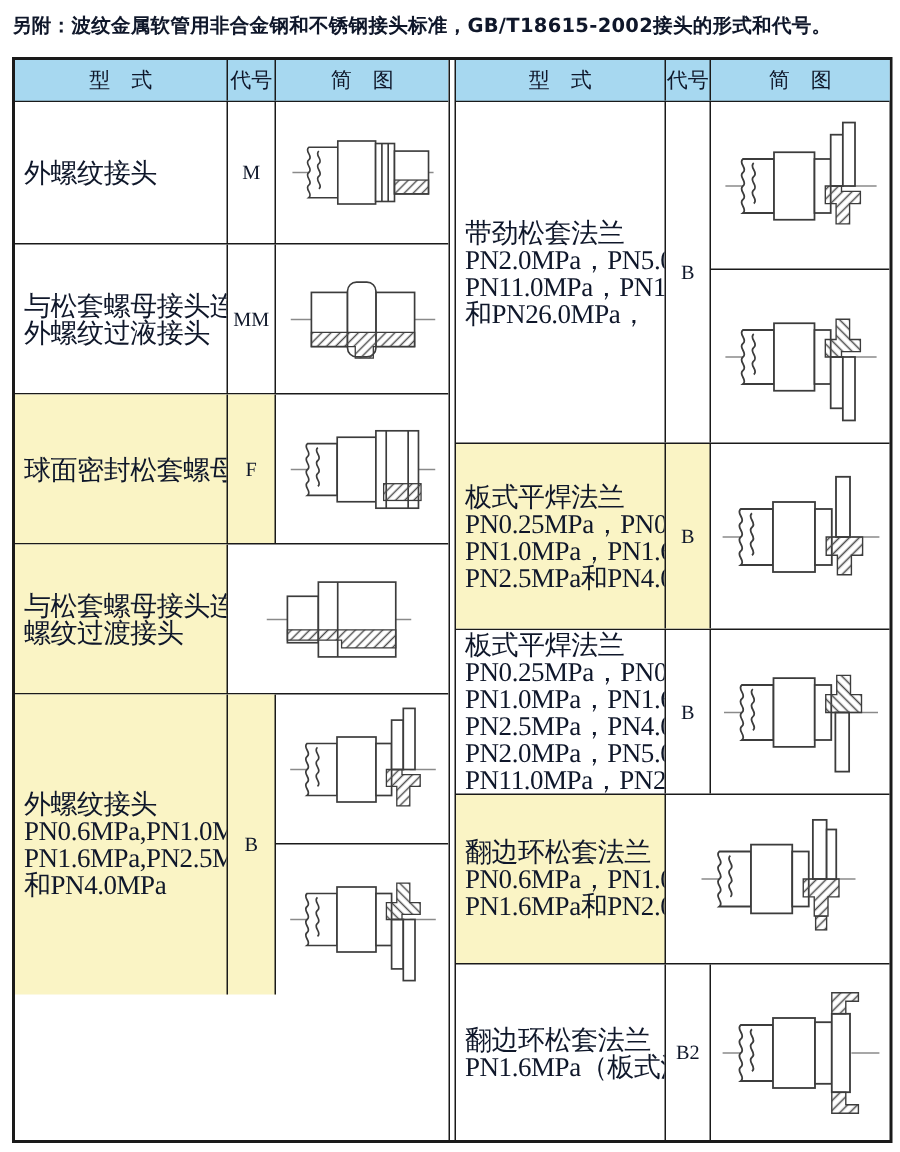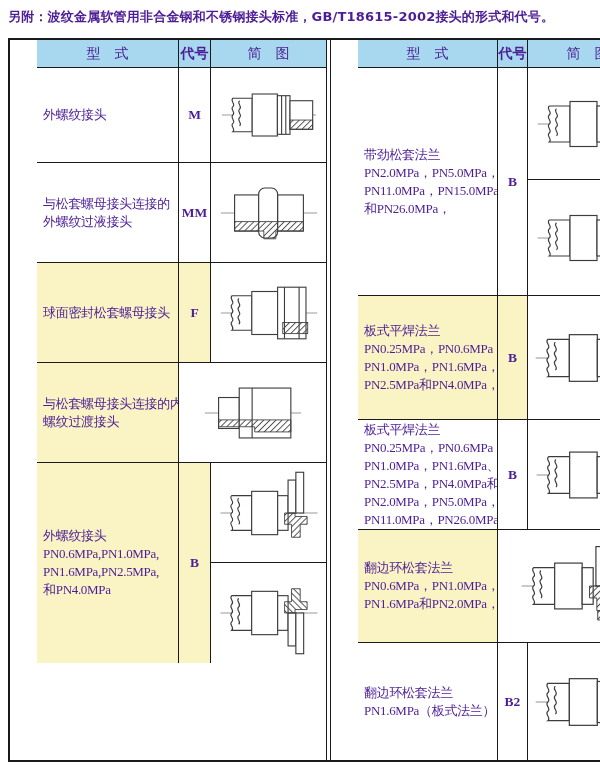--- a/index.html
+++ b/index.html
@@ -4,44 +4,44 @@
 <style>
   :root{
     --header-bg:#a7d8f0;
     --highlight-bg:#faf4c5;
     --border:#1a1a1a;
     --page-bg:#ffffff;
   }
   *{box-sizing:border-box;margin:0;padding:0}
   html,body{width:600px;height:768px;background:var(--page-bg);}
   .page{position:relative;width:600px;height:671px;background:var(--page-bg);
-        font-family:"Liberation Serif","DejaVu Serif",serif;color:#4c1d95;}
+        font-family:"Liberation Serif","DejaVu Serif",serif;color:#0f172a;}
   .title{position:absolute;left:8px;top:8px;width:588px;
          font-family:"DejaVu Sans","Liberation Sans",sans-serif;
          font-weight:bold;font-size:13px;letter-spacing:0.2px;}
   .table-wrap{position:absolute;left:8px;top:38px;display:flex;
               border:2px solid var(--border);background:#fff;}
-  .half{width:289px;display:flex;flex-direction:column;margin-left:27px;}
+  .half{width:289px;display:flex;flex-direction:column;}
   .divider{width:5px;border-left:1.5px solid var(--border);
            border-right:1.5px solid var(--border);background:#fff;}
   .trow{display:flex;border-bottom:1px solid var(--border);}
   .trow:last-child{border-bottom:none;}
   .cell{border-right:1px solid var(--border);display:flex;align-items:center;overflow:hidden;}
   .cell:last-child{border-right:none;}
   .c-type{width:142px;padding:3px 2px 3px 6px;}
   .half.right .c-type{width:140px;}
-  .c-code{width:32px;justify-content:center;font-size:13.5px;font-weight:bold;}
+  .c-code{width:32px;justify-content:center;font-size:13.5px;}
   .half.right .c-code{width:30px;}
   .c-diag{flex:1;flex-direction:column;justify-content:center;align-items:center;padding:0;}
   .header{height:28px;background:var(--header-bg);}
   .header .cell{justify-content:center;background:var(--header-bg);
                 font-size:14px;align-items:center;}
   .header .c-diag{flex-direction:row;}
   .hl .c-type,.hl .c-code{background:var(--highlight-bg);}
-  .type-text{font-size:13px;line-height:18px;white-space:pre;letter-spacing:-0.3px;}
+  .type-text{font-size:18px;line-height:18px;white-space:pre;letter-spacing:-0.3px;}
   .sub{width:100%;flex:1;display:flex;align-items:center;justify-content:center;}
   .sub.first{border-bottom:1px solid var(--border);flex:none;}
   svg.diag{display:block;}
   .s{fill:none;stroke:#3c3c3c;stroke-width:1.3px;}
   .f{fill:#ffffff;}
   .h{fill:url(#hat);stroke:#3c3c3c;stroke-width:1px;}
   .cl{fill:none;stroke:#8a8a8a;stroke-width:1px;stroke-dasharray:26 4 12 4;}
   .d{stroke-dasharray:2 2;}
 </style>
 </head>

